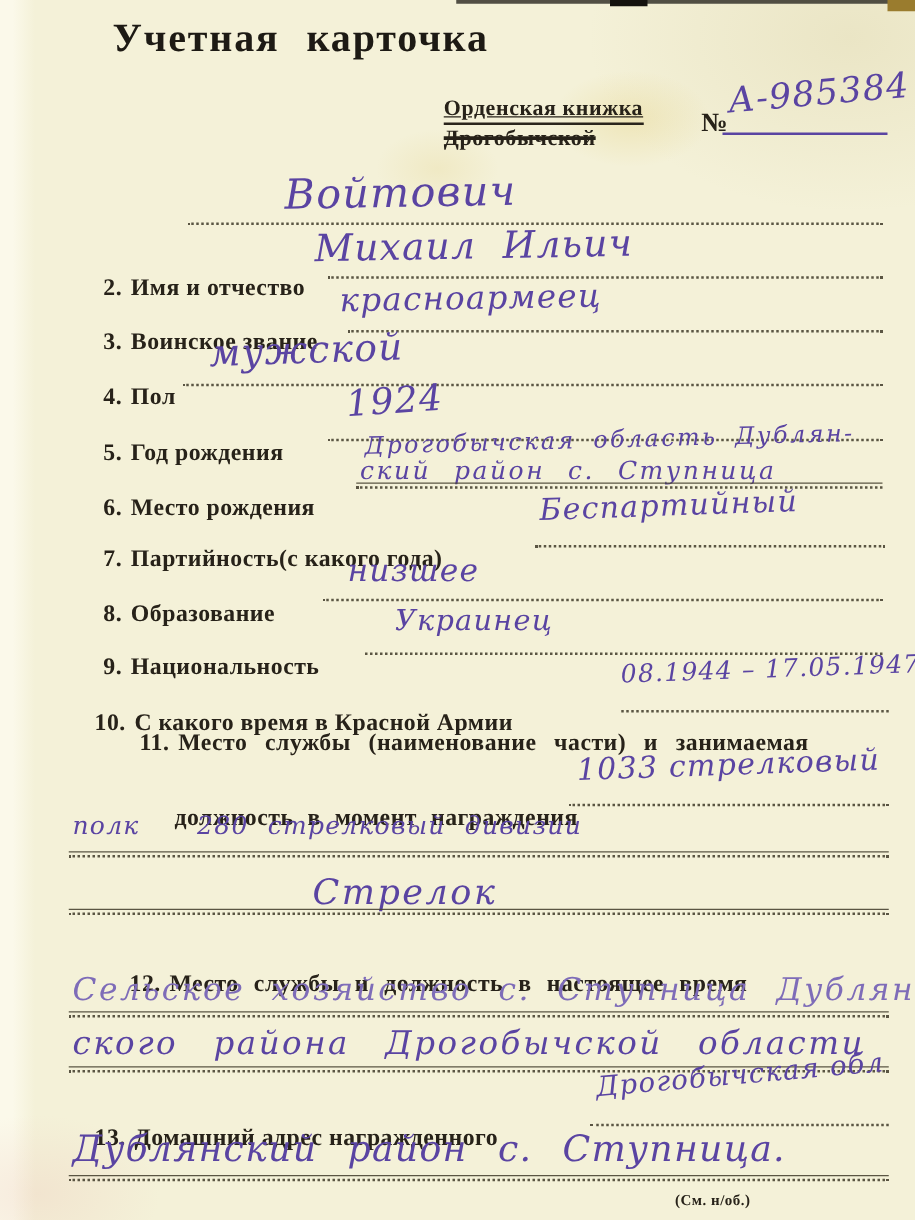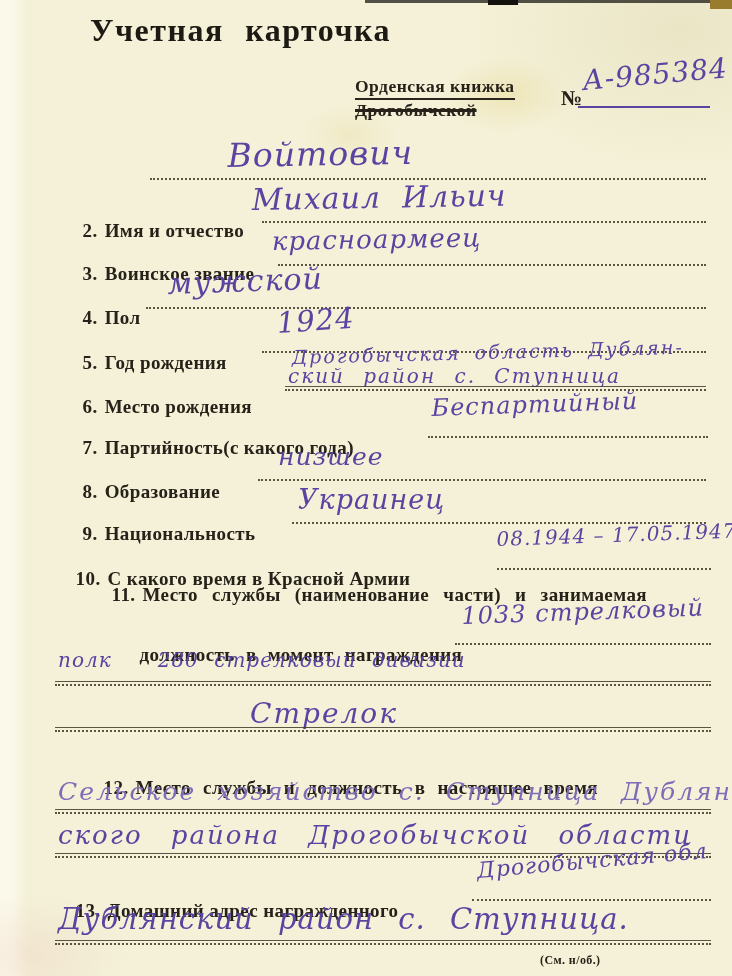--- a/index.html
+++ b/index.html
@@ -20,21 +20,21 @@
   }
   .lbl .num { padding-right:7px; }
   .title {
     position:absolute; font-weight:700; font-size:32px; color:#1d1a14;
     letter-spacing:1.5px; word-spacing:12px; white-space:pre;
   }
   .subt {
     position:absolute; font-weight:700; font-size:17.5px; color:var(--print);
     letter-spacing:0.5px; white-space:pre;
   }
-  .underlined { border-bottom:2px solid #2a251c; padding-bottom:1px; }
+  .underlined { border-bottom:2px solid #2a251c; padding-bottom:1px;text-decoration:underline; }
   .struck { text-decoration:line-through; text-decoration-thickness:2.5px; }
   .hw {
     position:absolute; font-family:"DejaVu Serif", serif; font-style:italic;
     font-weight:500; color:var(--ink); white-space:pre; letter-spacing:1px;
     transform-origin:left bottom;
   }
   .faded { color:var(--ink-faded); }
   .rule { position:absolute; height:2px; border-bottom:2px dotted var(--rule); opacity:0.88; }
   .rule.dbl { border-top:1.5px solid var(--rule); }
   .rule.solid { border-bottom-style:solid; border-bottom-color:var(--ink); opacity:1; }
@@ -100,21 +100,21 @@
 
   <div class="lbl" style="left:62px;top:459px">
     <span class="num">8.</span><span>Образование</span>
   </div>
   <div class="hw" style="left:278px;top:442px;font-size:25px">низшее</div>
   <div class="rule" style="left:258px;top:477px;width:448px"></div>
 
   <div class="lbl" style="left:62px;top:501px">
     <span class="num">9.</span><span>Национальность</span>
   </div>
-  <div class="hw" style="left:298px;top:484px;font-size:27px">Украинец</div>
+  <div class="hw" style="left:316px;top:484px;font-size:23px">Украинец</div>
   <div class="rule" style="left:292px;top:520px;width:414px"></div>
 
   <div class="lbl" style="left:55px;top:546px">
     <span class="num">10.</span><span>С какого время в Красной Армии</span>
   </div>
   <div class="hw" style="left:497px;top:527px;font-size:20px;transform:rotate(-2deg)">08.1944 – 17.05.1947 г</div>
   <div class="rule" style="left:497px;top:566px;width:214px"></div>
 
   <div class="lbl" style="left:55px;top:562px;word-spacing:9px">
     <span class="num">11.</span><span>Место службы (наименование части) и занимаемая</span>

